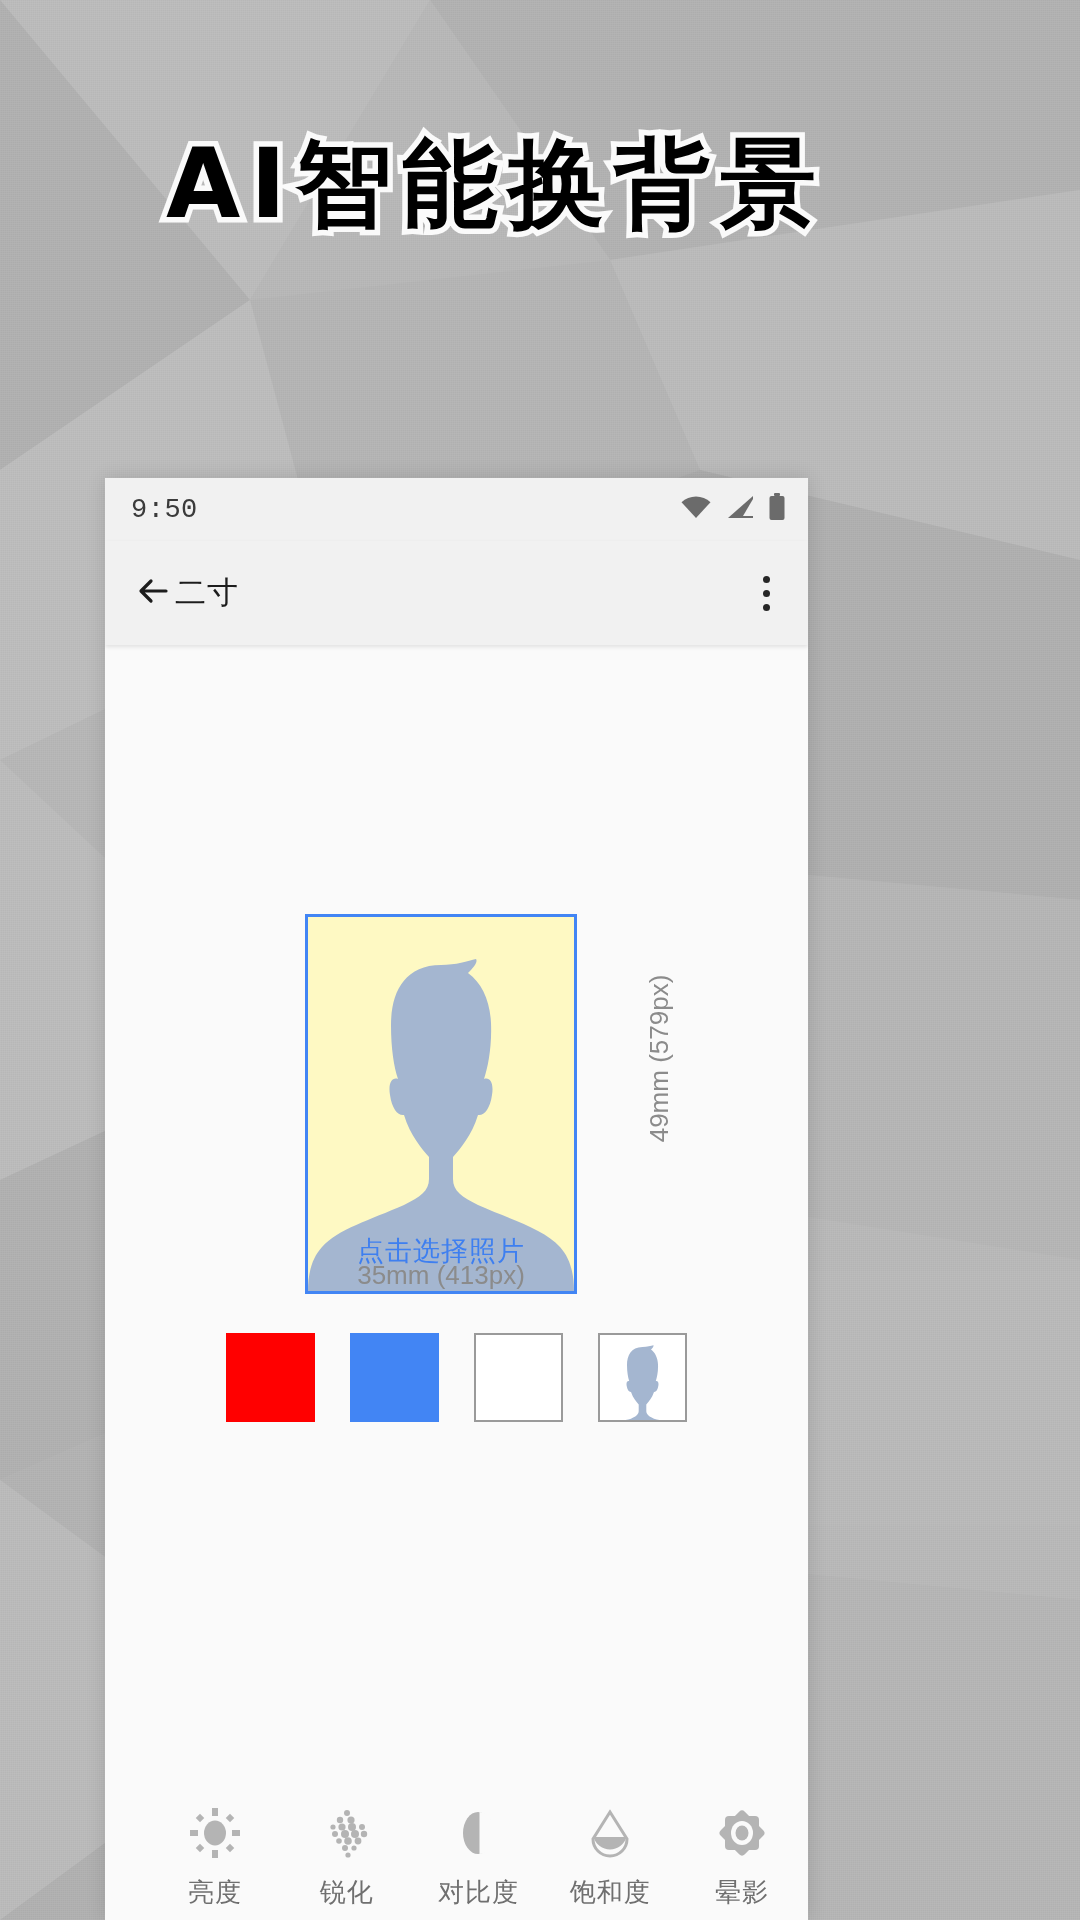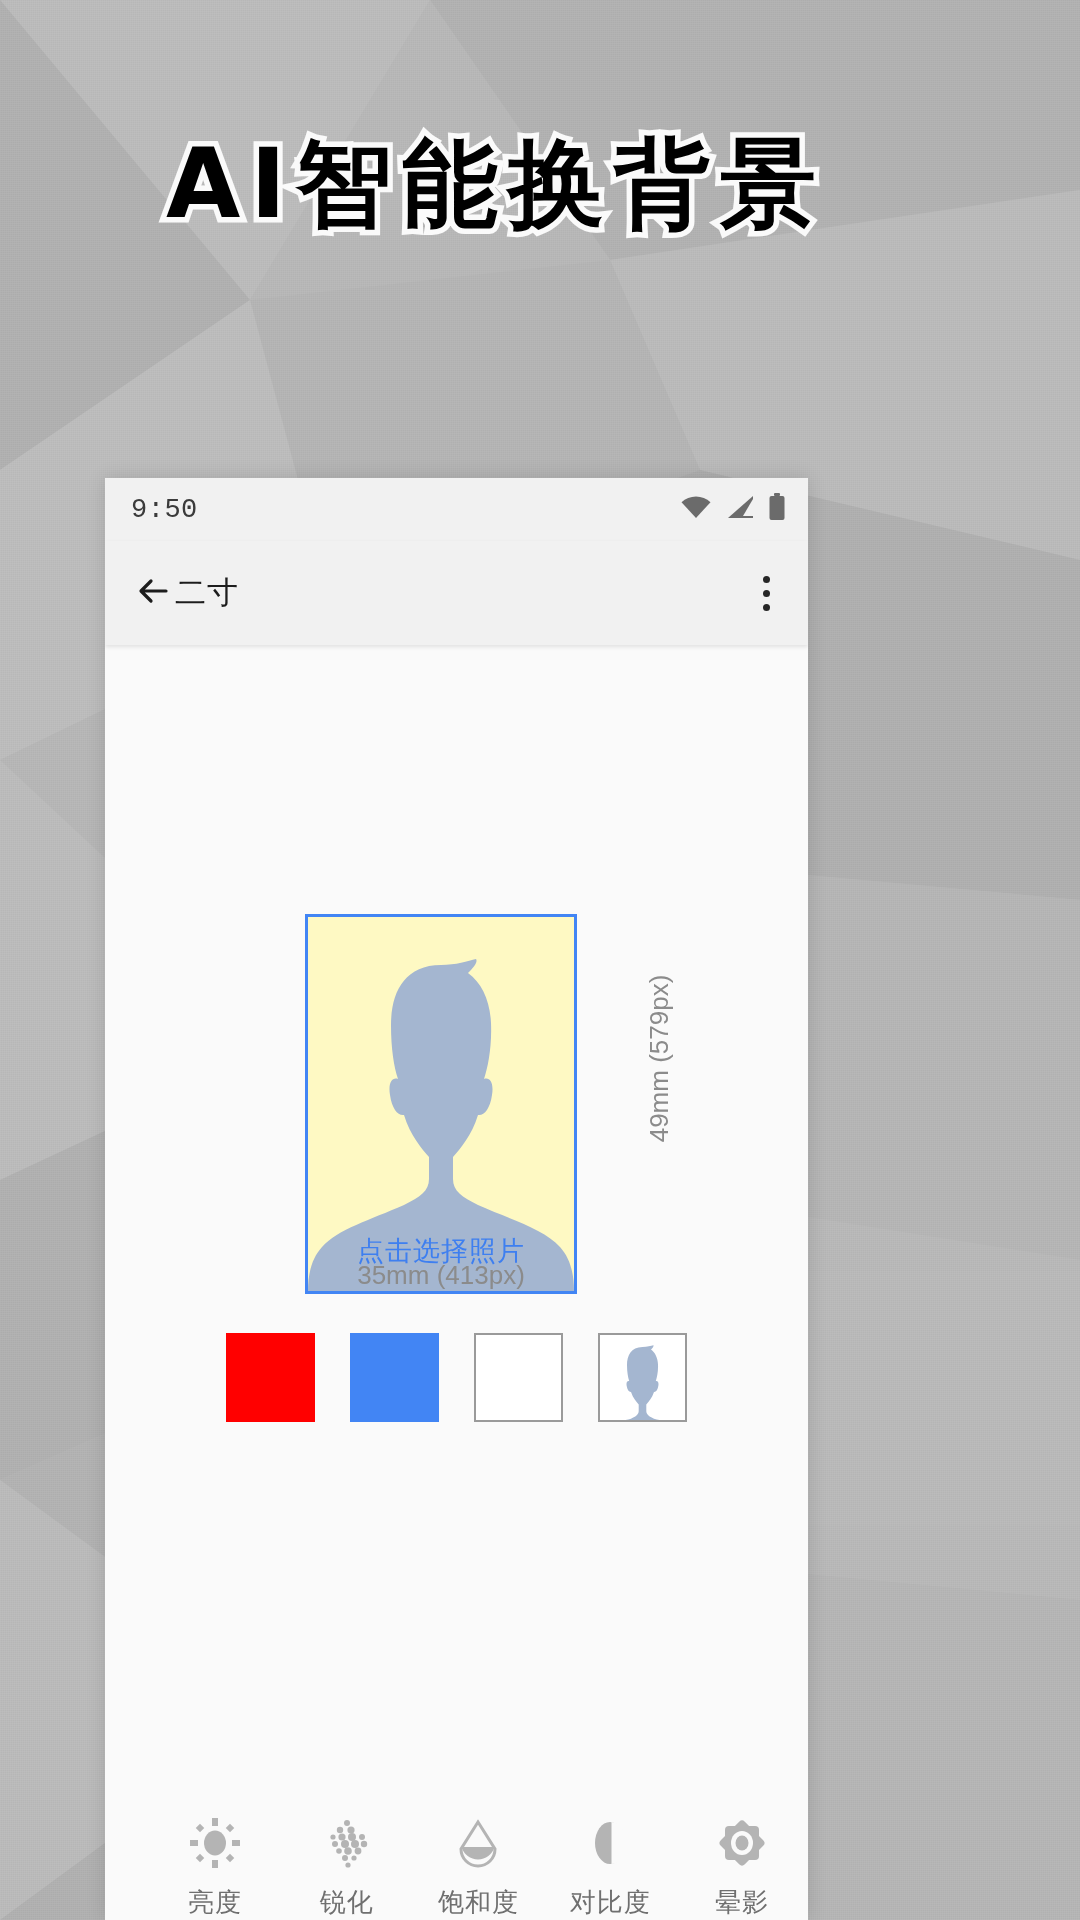--- a/index.html
+++ b/index.html
@@ -219,21 +219,21 @@
     left: 0; bottom: 0;
     width: 100%;
     display: block;
   }
 
   
   .toolbar {
     height: 142px;
     background: #fafafa;
     display: flex;
-    align-items: flex-end;
+    align-items: center;
     padding-top: 18px;
     box-sizing: border-box;
     margin-left: 44px;
   }
   .tool {
     flex: 1;
     display: flex;
     flex-direction: column;
     align-items: center;
     gap: 16px;
@@ -435,35 +435,35 @@
             <circle cx="27" cy="48" r="2.6"></circle>
           </g>
         </svg>
       </span>
       <span class="tool-label">锐化</span>
     </div>
 
     <div class="tool">
       <span class="tool-icon">
         <svg width="52" height="52" viewBox="0 0 52 52" aria-hidden="true">
-          <path d="M26 5 L43 32 A17 17 0 0 1 9 32 Z" fill="#fafafa" stroke="#b4b4b4" stroke-width="3"></path>
-          <path d="M9.6 30 L42.4 30 A17 17 0 0 1 9.6 30 Z" fill="#b4b4b4"></path>
-        </svg>
-      </span>
-      <span class="tool-label">饱和度</span>
+          <ellipse cx="26" cy="26" rx="15" ry="21" fill="#b4b4b4"></ellipse>
+          <path d="M27.5 5 A15 21 0 0 1 27.5 47 Z" fill="#fafafa"></path>
+        </svg>
+      </span>
+      <span class="tool-label">对比度</span>
     </div>
 
     <div class="tool">
       <span class="tool-icon">
         <svg width="52" height="52" viewBox="0 0 52 52" aria-hidden="true">
-          <ellipse cx="26" cy="26" rx="15" ry="21" fill="#b4b4b4"></ellipse>
-          <path d="M27.5 5 A15 21 0 0 1 27.5 47 Z" fill="#fafafa"></path>
-        </svg>
-      </span>
-      <span class="tool-label">对比度</span>
+          <path d="M26 5 L43 32 A17 17 0 0 1 9 32 Z" fill="#fafafa" stroke="#b4b4b4" stroke-width="3"></path>
+          <path d="M9.6 30 L42.4 30 A17 17 0 0 1 9.6 30 Z" fill="#b4b4b4"></path>
+        </svg>
+      </span>
+      <span class="tool-label">饱和度</span>
     </div>
 
     <div class="tool">
       <span class="tool-icon">
         <svg width="52" height="52" viewBox="0 0 52 52" aria-hidden="true">
           <g fill="#b4b4b4">
             <rect x="9" y="9" width="34" height="34" rx="4"></rect>
             <rect x="9" y="9" width="34" height="34" rx="4" transform="rotate(45 26 26)"></rect>
           </g>
           <ellipse cx="26" cy="26" rx="11" ry="12" fill="#fafafa"></ellipse>

